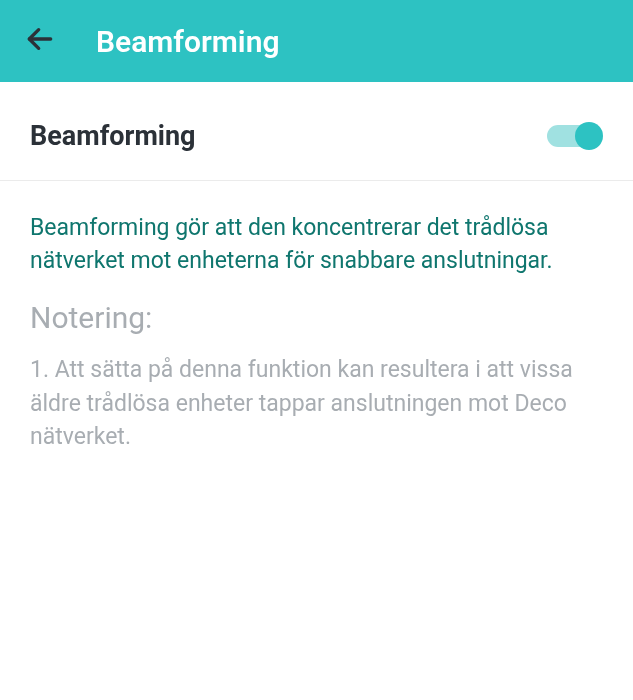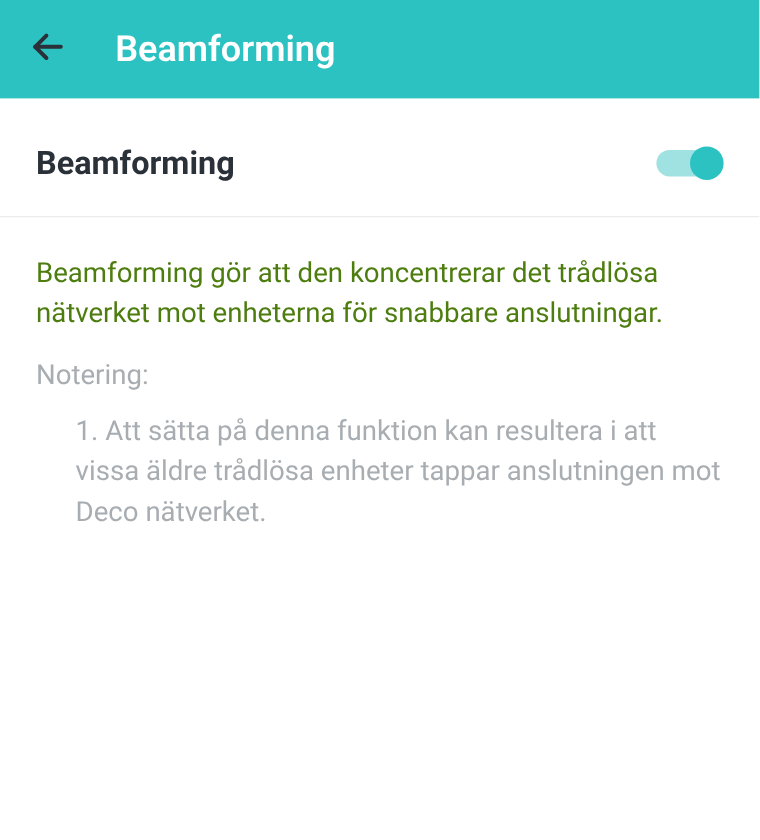--- a/index.html
+++ b/index.html
@@ -69,37 +69,36 @@
       right: 0;
       width: 28px;
       height: 28px;
       background: #2dc2c2;
       border-radius: 50%;
     }
     .description-section {
       padding: 30px 30px 0 30px;
     }
     .description-text {
-      color: #4d7c0f;
+      color: #0f766e;
       font-size: 23px;
       line-height: 1.45;
       margin-bottom: 18px;
     }
     .note-label {
       color: #a8adb2;
-      font-size: 23px;
+      font-size: 30px;
       line-height: 1.45;
       margin-bottom: 14px;
     }
     .note-item {
       color: #a8adb2;
       font-size: 23px;
       line-height: 1.45;
       margin-bottom: 14px;
-      margin-left: 33px;
     }
   </style>
 </head>
 <body>
 
 <div class="header">
   <div class="back-button">
     <span>
       <svg viewBox="0 0 24 24" fill="none" stroke="#2b3138" stroke-width="2.5" stroke-linecap="round" stroke-linejoin="round">
         <line x1="20" y1="12" x2="4" y2="12"></line>

